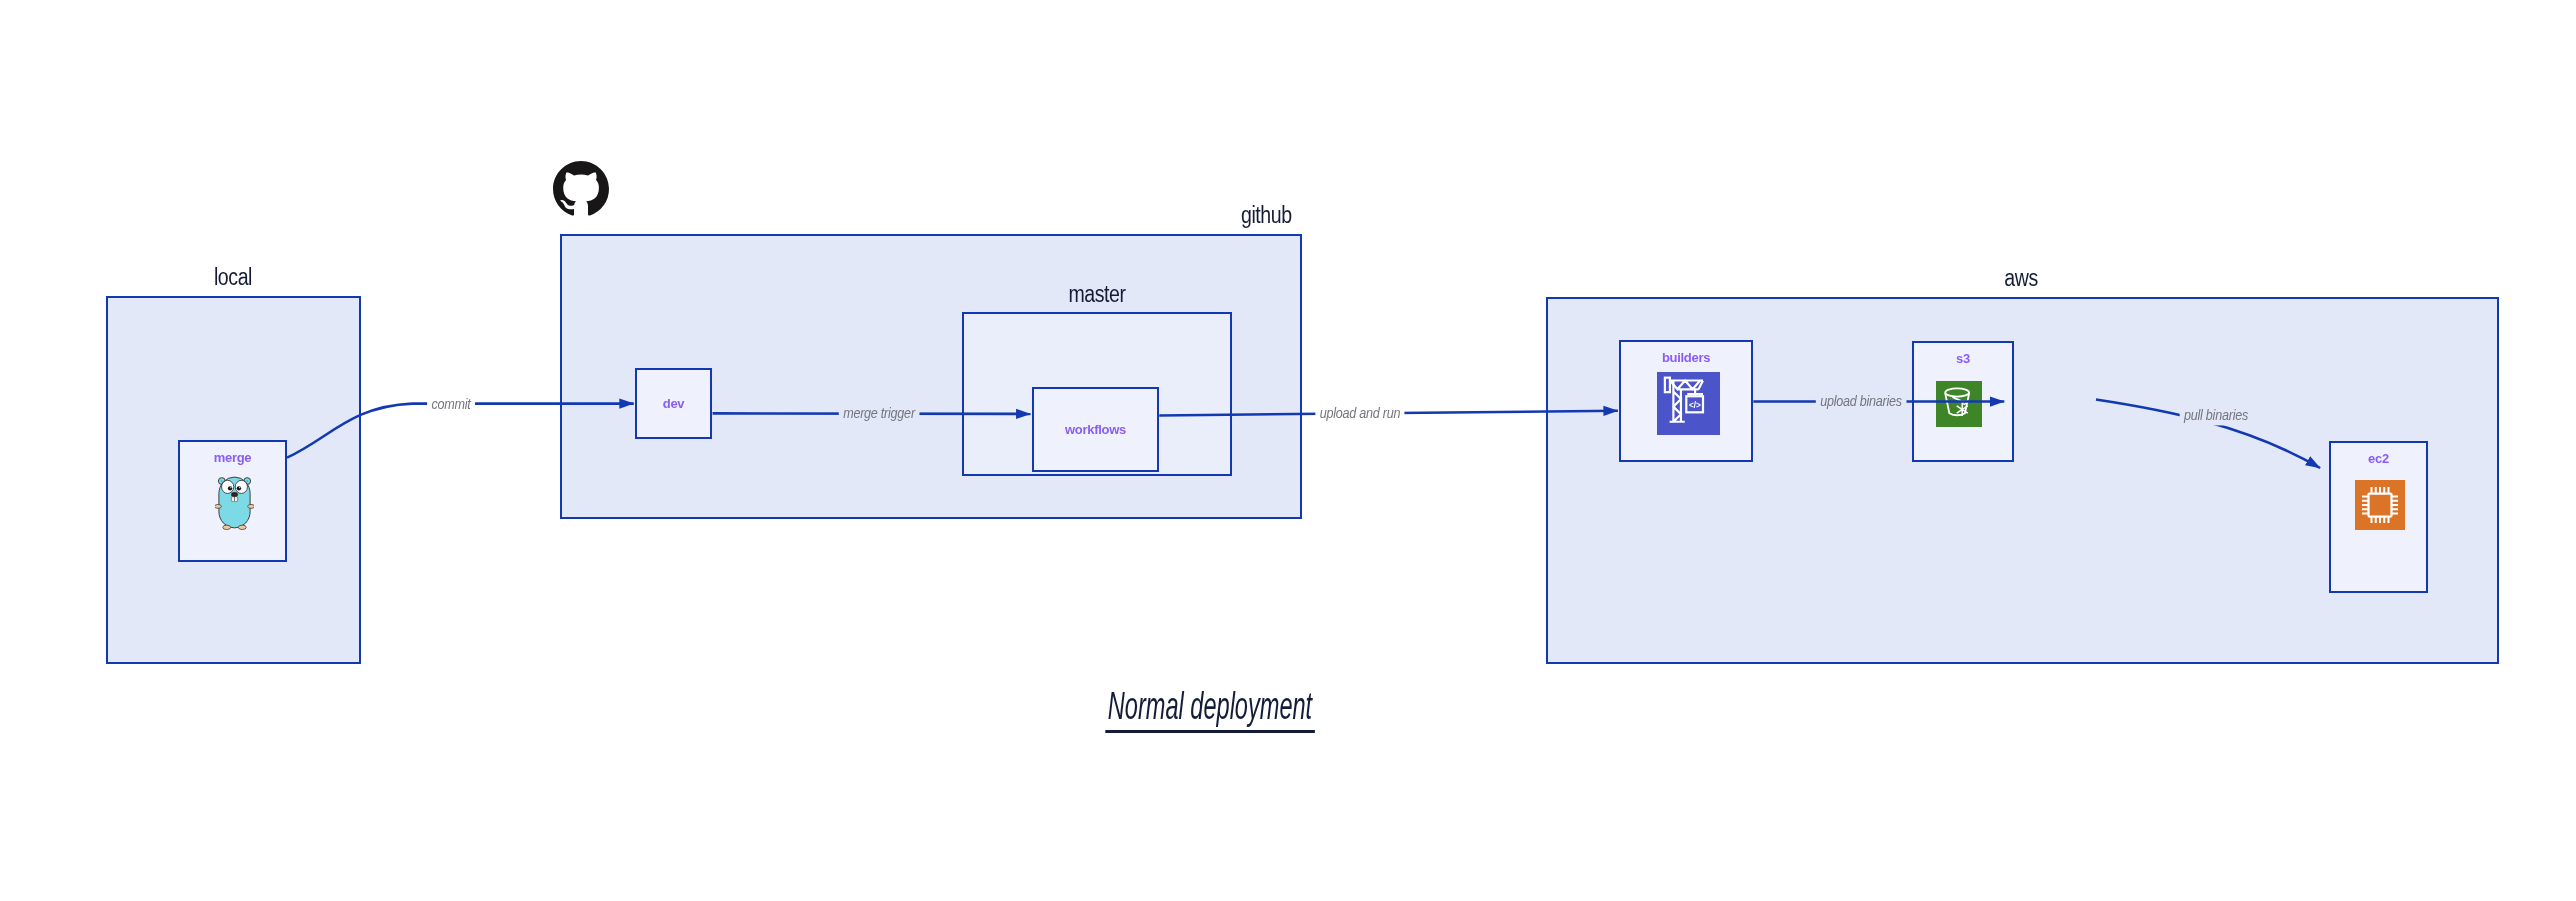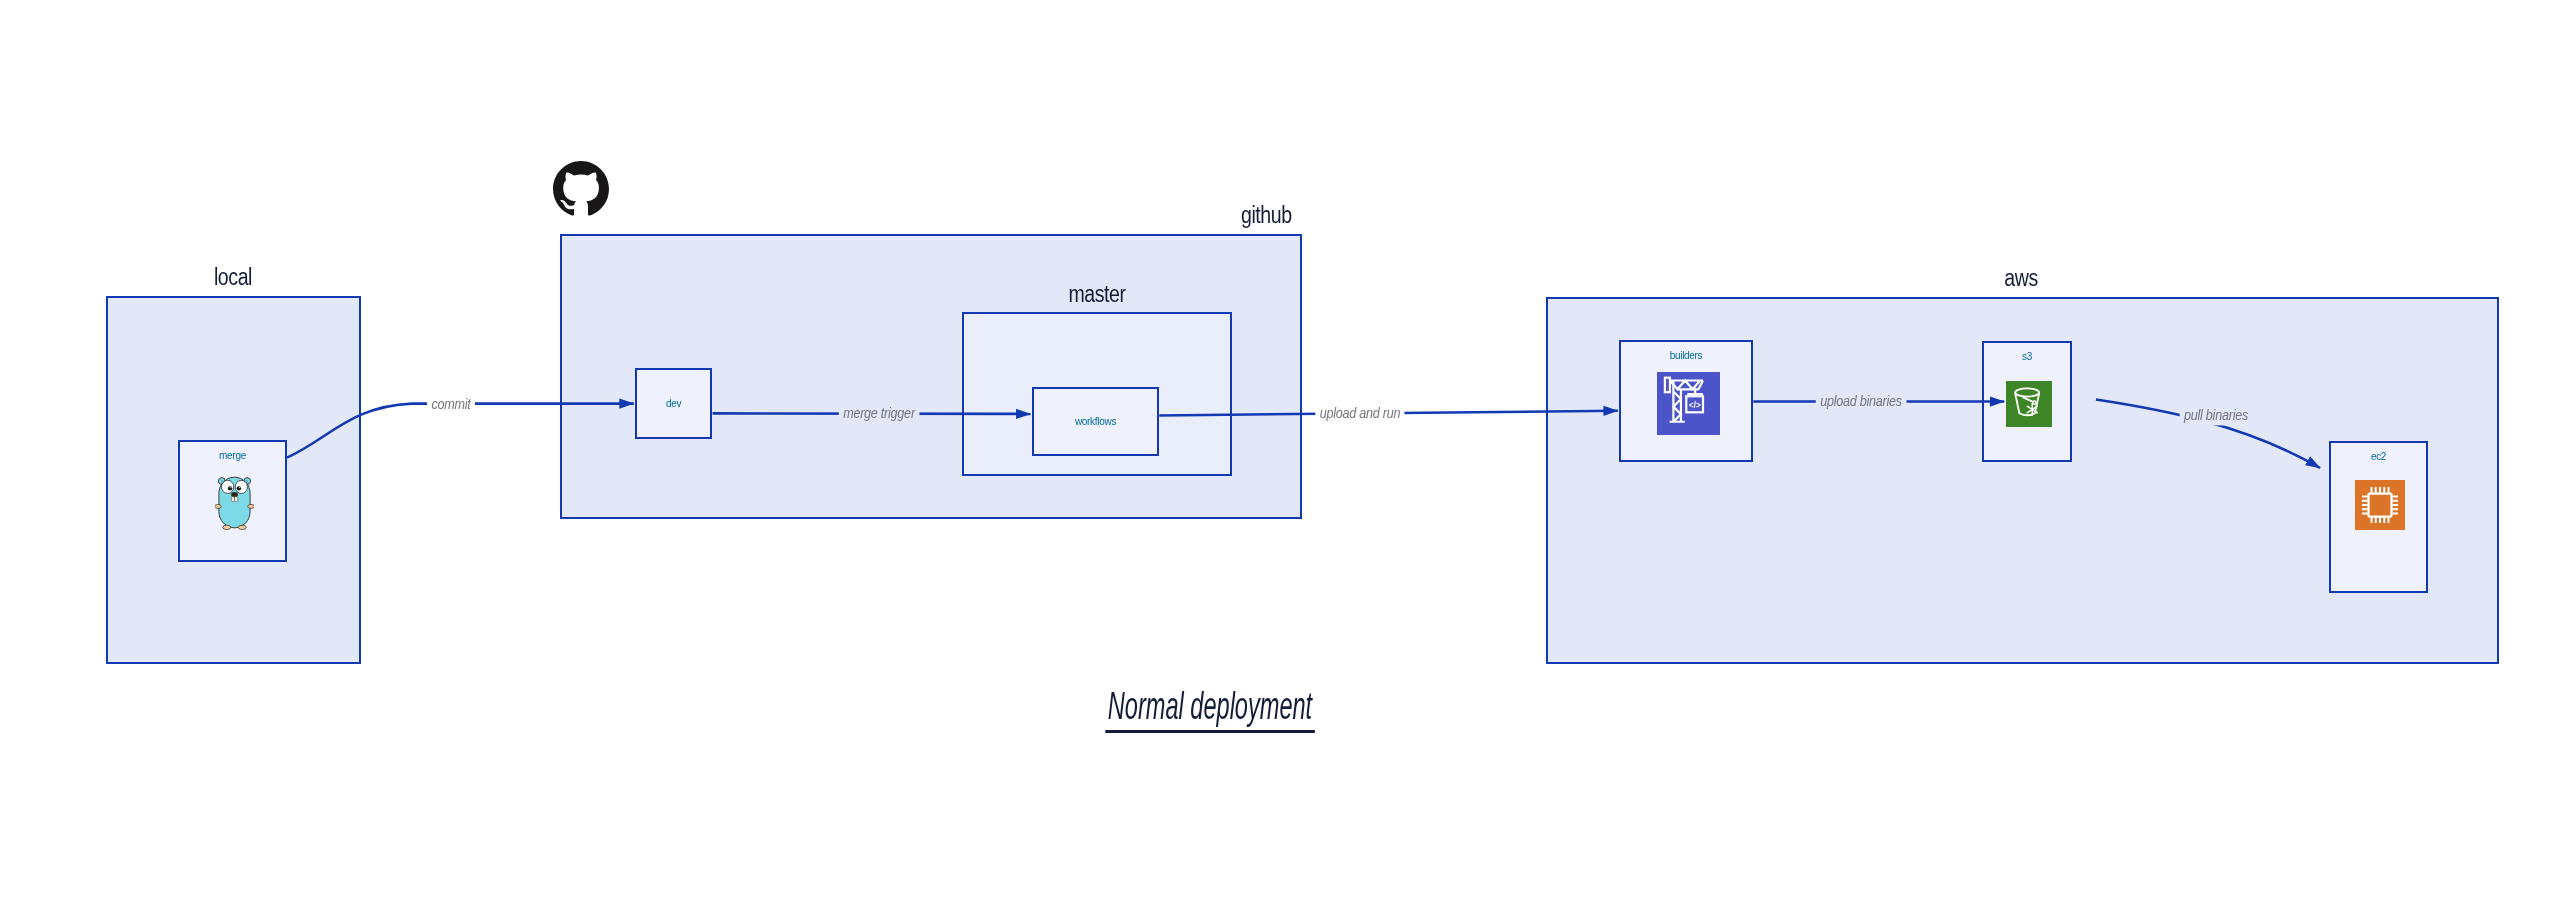--- a/index.html
+++ b/index.html
@@ -9,21 +9,21 @@
 
   .container{position:absolute;background:#e2e8f8;border:2.1px solid #1238b2;box-sizing:border-box;}
   .container.inner{background:#eaeefb;}
   .node{position:absolute;background:#eff2fc;border:2.1px solid #1238b2;box-sizing:border-box;}
 
   .clabel{position:absolute;font-size:23px;line-height:27px;color:#141c38;
           letter-spacing:-0.5px;white-space:nowrap;transform:translateX(-50%) scaleX(.85);}
   .clabel.right{transform:scaleX(.85);transform-origin:100% 50%;}
 
   .nlabel{position:absolute;left:0;right:0;top:8.2px;text-align:center;
-          font-size:10px;font-weight:normal;color:#0369a1;letter-spacing:-0.3px;}
+          font-size:13px;font-weight:bold;color:#8b5cf6;letter-spacing:-0.3px;}
   .node.centered{display:flex;align-items:center;justify-content:center;}
   .node.centered .nlabel{position:static;top:auto;}
 
   .elabel{position:absolute;font-size:15px;font-style:italic;color:#75757d;
           white-space:nowrap;padding:2.1px 5.2px;letter-spacing:-0.3px;
           transform:translate(-50%,-50%) scaleX(.84);}
 
   .icon{position:absolute;}
 
   #edges{position:absolute;left:0;top:0;z-index:5;pointer-events:none;}
@@ -85,42 +85,42 @@
           <rect x="40" y="44" width="6.5" height="10" rx="2"></rect>
         </g>
       </svg>
     </div>
   </div>
 
   <div class="node centered" style="left:635px;top:368px;width:77px;height:71px;">
     <div class="nlabel">dev</div>
   </div>
 
-  <div class="node centered" style="left:1032px;top:387px;width:127px;height:69px;">
+  <div class="node centered" style="left:1032px;top:387px;width:127px;height:85px;">
     <div class="nlabel">workflows</div>
   </div>
 
   <div class="node" style="left:1619px;top:340px;width:134px;height:122px;">
     <div class="nlabel">builders</div>
     <div class="icon" style="left:36px;top:30px;width:63px;height:63px;">
       <svg width="63" height="63" viewBox="0 0 100 100">
         <rect x="0" y="0" width="100" height="100" fill="#4b54c8"></rect>
         <g stroke="#ffffff" stroke-width="3.5" fill="none">
           <rect x="12.5" y="9" width="8" height="23"></rect>
           <path d="M20.5 13.5 H73 M20.5 13.5 L32.5 27.5 L44.5 13.5 L56.5 27.5 L68.5 13.5 M73 13.5 L66 27.5 M32.5 27.5 H66"></path>
           <path d="M26 13.5 V79 M38 27.5 V79 M26 31 L38 43 L26 55 L38 67 L26 79 M20 79 H44"></path>
           <path d="M60.5 27.5 V35 M48 35 H73"></path>
           <rect x="46.5" y="38.5" width="26.5" height="25.5"></rect>
         </g>
         <text x="60" y="57" font-size="13" font-weight="bold" fill="#ffffff" text-anchor="middle" font-family="Liberation Sans, sans-serif">&lt;/&gt;</text>
       </svg>
     </div>
   </div>
 
-  <div class="node" style="left:1982px;top:341px;width:90px;height:121px;">
+  <div class="node" style="left:1912px;top:341px;width:102px;height:121px;">
     <div class="nlabel">s3</div>
     <div class="icon" style="left:21.6px;top:38px;width:46px;height:46px;">
       <svg width="46" height="46" viewBox="0 0 100 100">
         <rect x="0" y="0" width="100" height="100" fill="#3d8526"></rect>
         <g stroke="#ffffff" stroke-width="4" fill="none">
           <ellipse cx="46" cy="25" rx="26" ry="9"></ellipse>
           <path d="M20 27 L29 70 Q46 79 63 70 L72 27"></path>
           <path d="M36 35 L60 46"></path>
         </g>
         <circle cx="61.5" cy="47" r="3.5" fill="none" stroke="#ffffff" stroke-width="3"></circle>

